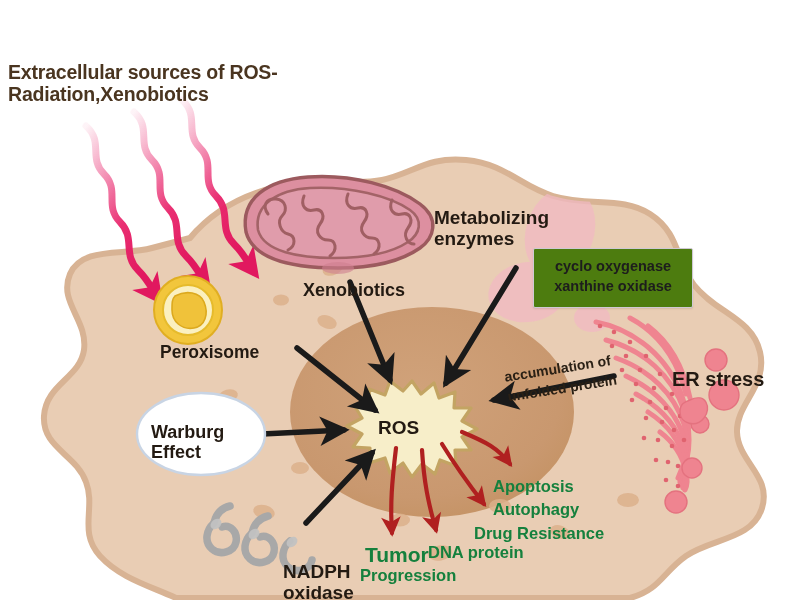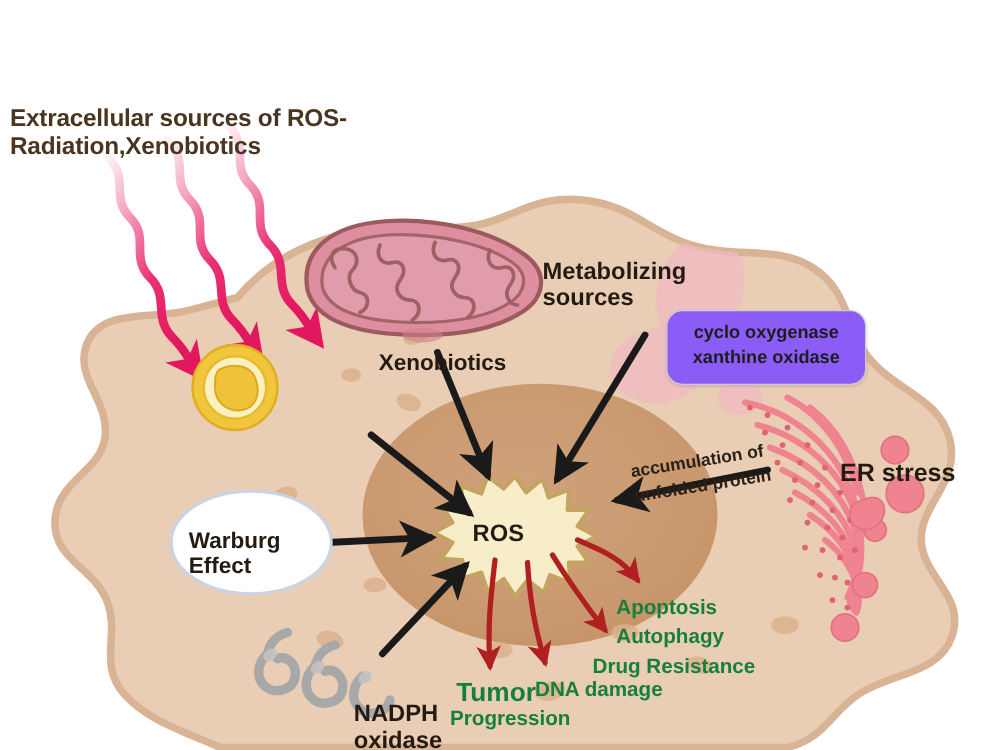--- a/index.html
+++ b/index.html
@@ -8,39 +8,39 @@
     font-family:"Liberation Sans",sans-serif;position:relative;
   }
   #stage{position:absolute;inset:0;width:800px;height:600px;overflow:hidden;background:#fff;}
   svg#scene{position:absolute;left:0;top:0;width:800px;height:600px;}
 
   .lbl{position:absolute;font-weight:bold;line-height:1.12;white-space:pre;}
   .lbl-dark{color:#231a12;}
   .lbl-brown{color:#4a3520;}
   .lbl-blue{color:#15803d;}
 
-  #t-extracellular{left:8px;top:62px;font-size:19.5px;color:#4a3520;letter-spacing:-0.2px;margin-top:23px;}
+  #t-extracellular{left:8px;top:62px;font-size:19.5px;color:#4a3520;letter-spacing:-0.2px;}
   #t-intracellular{left:288px;top:133px;font-size:18px;color:#4a3520;}
   #l-metabolizing{left:434px;top:207px;font-size:19px;}
   #l-mitochondria{left:303px;top:280px;font-size:18px;}
   #l-peroxisome{left:160px;top:343px;font-size:17.5px;}
   #l-warburg{left:151px;top:422px;font-size:18px;text-align:left;}
   #l-ros{left:378px;top:417px;font-size:19px;}
   #l-erstress{left:672px;top:368px;font-size:20px;}
   #l-nadph{left:283px;top:521px;font-size:19px;margin-top:40px;}
   #l-apoptosis{left:493px;top:477px;font-size:16.5px;}
   #l-autophagy{left:493px;top:500px;font-size:16.5px;}
   #l-drugres{left:474px;top:524px;font-size:16.5px;}
   #l-dnadamage{left:428px;top:543px;font-size:16.5px;}
   #l-tumor{left:365px;top:543px;font-size:21px;}
   #l-tumor2{left:360px;top:566px;font-size:16.5px;}
 
   #box-enzymes{
     position:absolute;left:533px;top:248px;width:158px;height:58px;
-    background:#8b5cf6;border:1.3px solid #cfc9d4;border-radius:13px;
+    background:#4d7c0f;border:1.3px solid #cfc9d4;border-radius:2px;
     box-shadow:0 1px 2px rgba(0,0,0,.10);
   }
   #box-enzymes .txt{
     position:absolute;left:0;right:0;top:8px;text-align:center;
     font-size:14.5px;font-weight:bold;color:#1d1d1d;line-height:1.35;
   }
   #unfolded-wrap{
     position:absolute;left:503px;top:367px;width:150px;height:50px;
     transform:rotate(-9deg);transform-origin:0 0;
   }
@@ -263,24 +263,25 @@
       </g>
 
     </g>
   </svg>
 
   <div class="lbl lbl-brown" id="t-extracellular">Extracellular sources of ROS-
 Radiation,Xenobiotics</div>
 
 
   <div class="lbl lbl-dark" id="l-metabolizing">Metabolizing
-sources</div>
+enzymes</div>
 
   <div class="lbl lbl-dark" id="l-mitochondria">Xenobiotics</div>
 
+  <div class="lbl lbl-dark" id="l-peroxisome">Peroxisome</div>
 
   <div class="lbl lbl-dark" id="l-ros">ROS</div>
 
   <div class="lbl lbl-dark" id="l-erstress">ER stress</div>
 
   <div class="lbl lbl-dark" id="l-nadph">NADPH
 oxidase</div>
 
   <svg style="position:absolute;left:134px;top:391px;width:134px;height:86px;">
     <ellipse cx="67" cy="43" rx="64" ry="41" fill="#ffffff" stroke="#c8d4e4" stroke-width="2.4"></ellipse>
@@ -293,17 +294,17 @@
   </div>
 
   <div id="unfolded-wrap">
     <div class="txt">accumulation of
 unfolded protein</div>
   </div>
 
   <div class="lbl lbl-blue" id="l-apoptosis">Apoptosis</div>
   <div class="lbl lbl-blue" id="l-autophagy">Autophagy</div>
   <div class="lbl lbl-blue" id="l-drugres">Drug Resistance</div>
-  <div class="lbl lbl-blue" id="l-dnadamage">DNA damage</div>
+  <div class="lbl lbl-blue" id="l-dnadamage">DNA protein</div>
   <div class="lbl lbl-blue" id="l-tumor">Tumor</div>
   <div class="lbl lbl-blue" id="l-tumor2">Progression</div>
 
 </div>
 
 </body></html>

